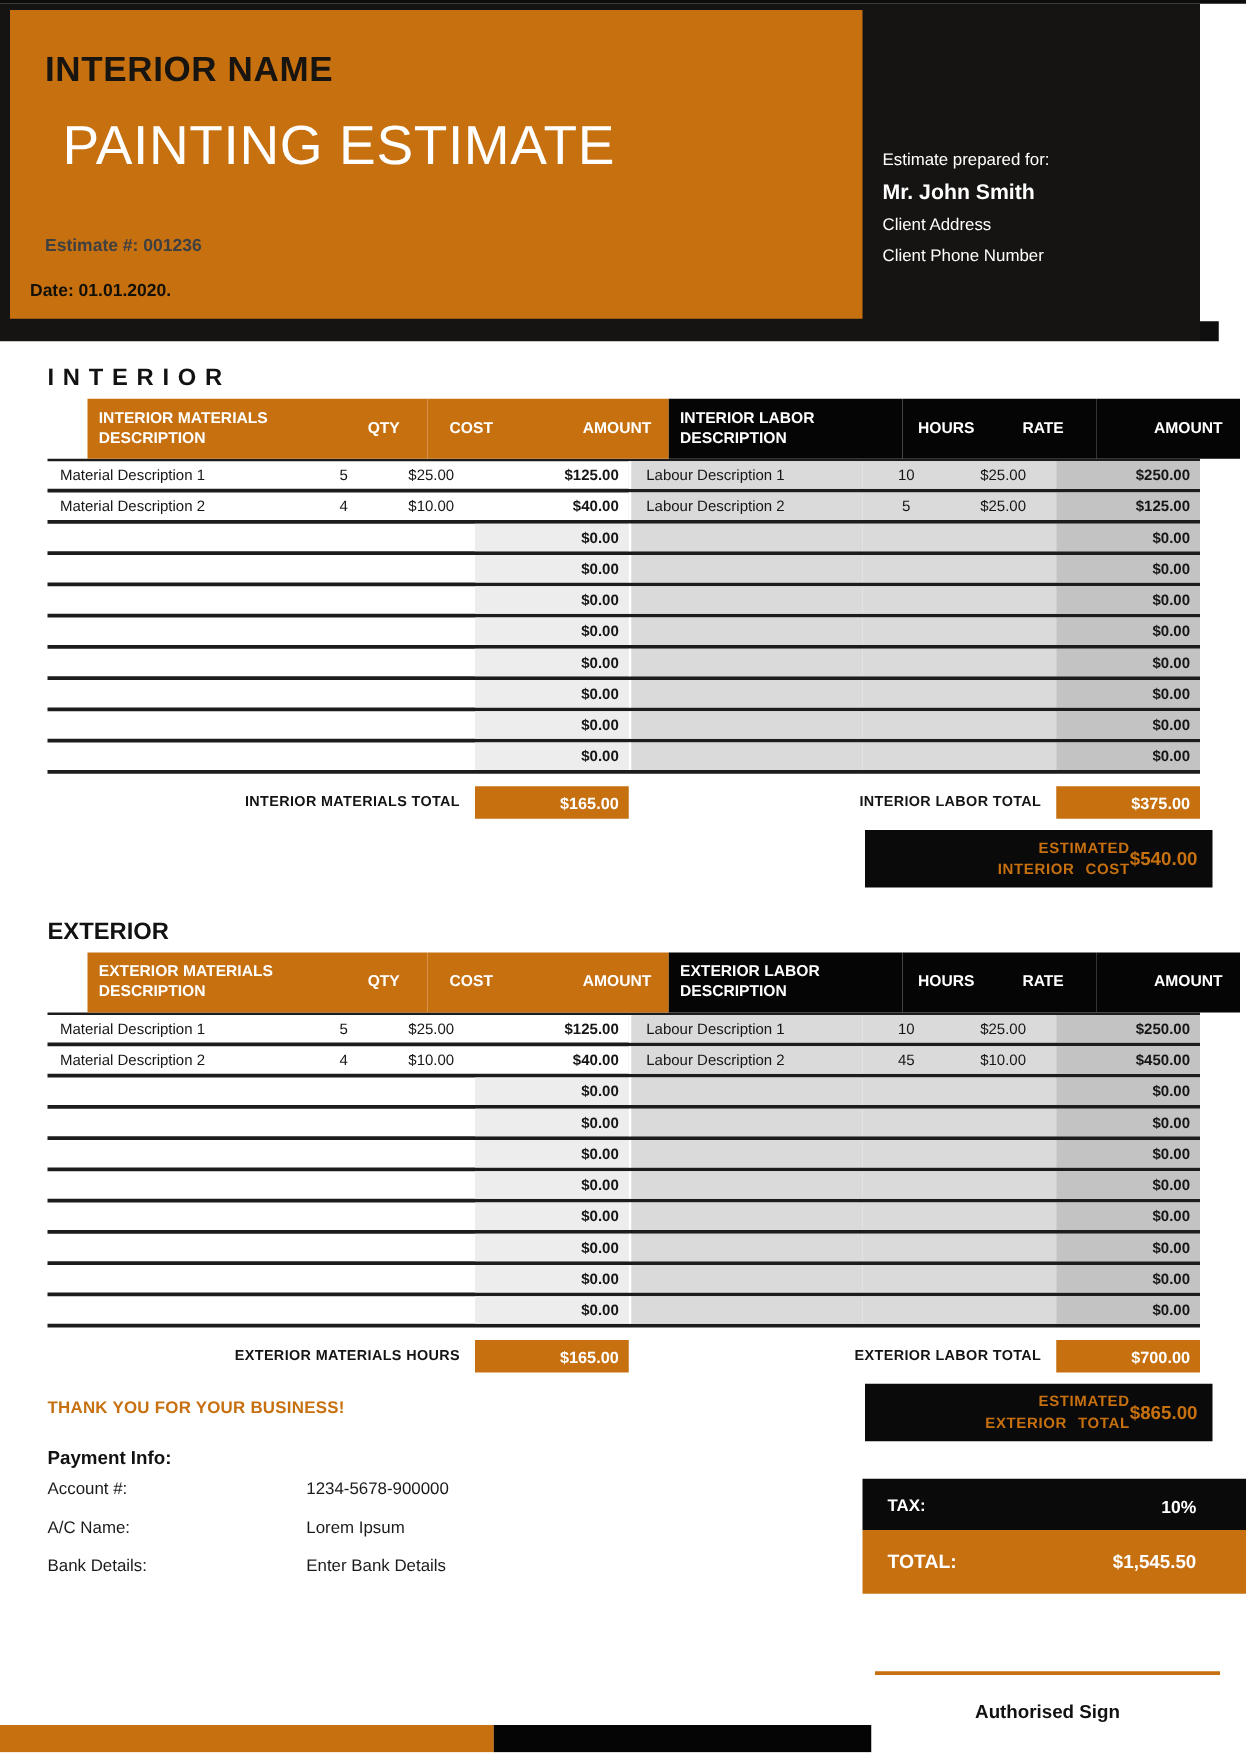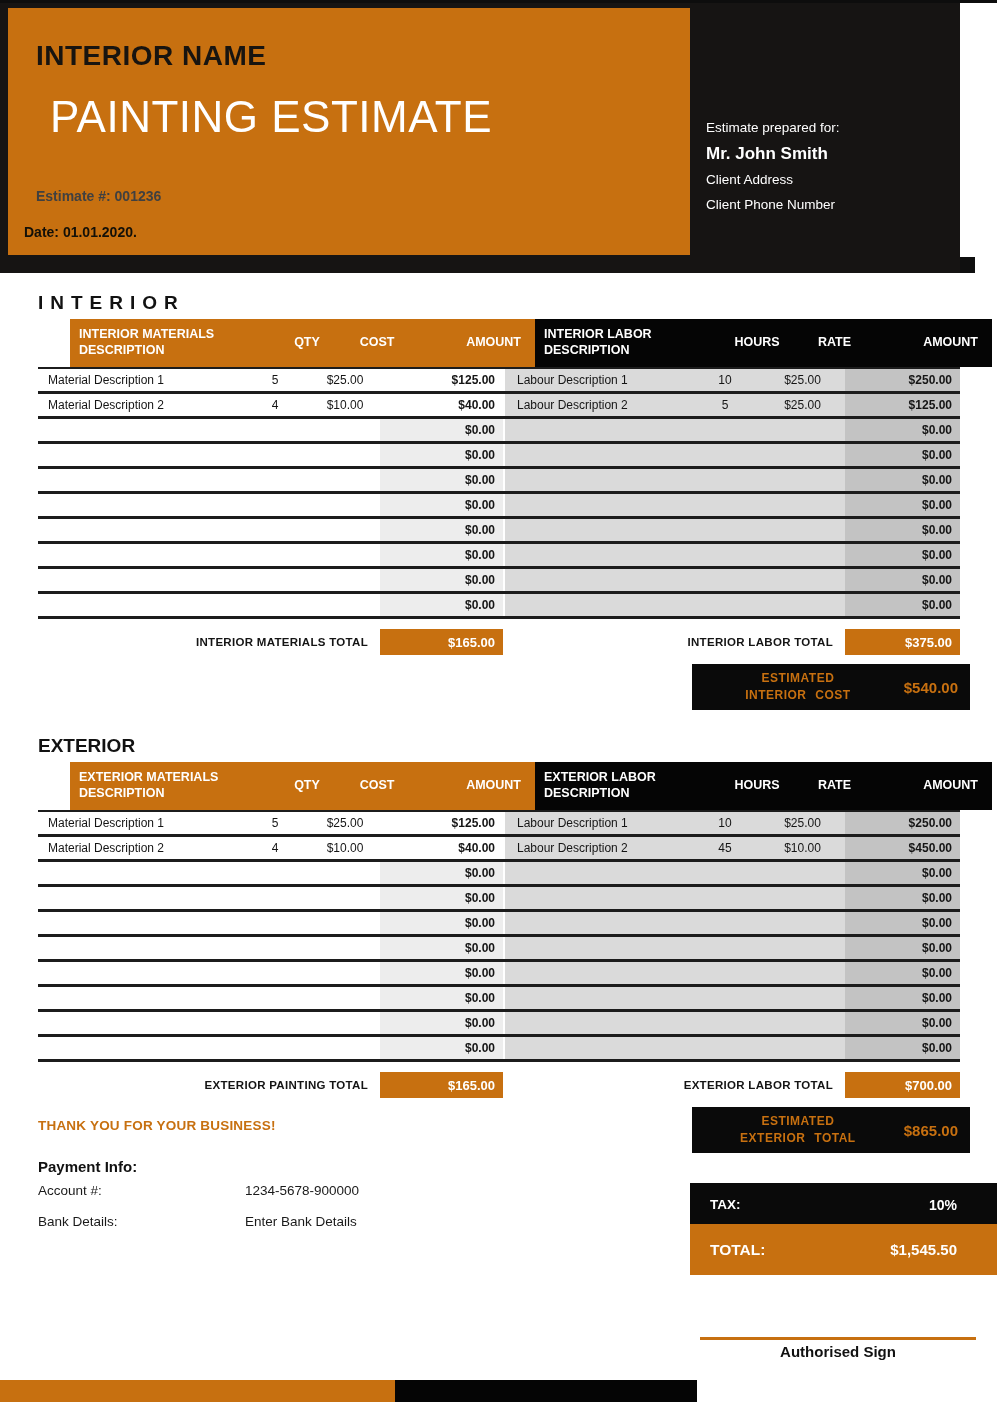--- a/index.html
+++ b/index.html
@@ -42,39 +42,39 @@
   .cell.mamt{justify-content:flex-end;padding-right:8px;font-weight:700;}
   .cell.mamt.shaded{background:#ededed;}
   .cell.ldesc{background:#dadada;padding-left:12px;border-left:2px solid #fff;}
   .cell.lhours,.cell.lrate{background:#dadada;justify-content:center;}
   .cell.lamt{background:#c3c3c3;justify-content:flex-end;padding-right:8px;font-weight:700;}
   .totals-row{display:grid;grid-template-columns:202px 70px 70px 123px 187px 70px 85px 115px;margin-top:10px;height:26px;}
   .total-label{grid-column:1/4;display:flex;align-items:center;justify-content:flex-end;padding-right:12px;font-size:11.5px;font-weight:600;letter-spacing:.3px;color:#141414;}
   .total-label.lab{grid-column:5/8;}
   .total-badge{display:flex;align-items:center;justify-content:flex-end;padding-right:8px;box-sizing:border-box;background:#C77010;color:#fff;font-size:13px;font-weight:700;}
   .est-box{margin-top:9px;margin-left:auto;margin-right:-10px;width:278px;height:46px;background:#0a0a0a;display:flex;align-items:center;box-sizing:border-box;padding-right:12px;}
-  .est-label{flex:1;text-align:center;color:#C77010;font-size:12px;font-weight:700;line-height:1.45;letter-spacing:.5px;}
+  .est-label{flex:1;text-align:right;color:#C77010;font-size:12px;font-weight:700;line-height:1.45;letter-spacing:.5px;}
   .est-label .l2{word-spacing:5px;}
   .est-value{color:#C77010;font-size:15px;font-weight:700;}
   
   .thanks{position:absolute;left:38px;top:1118px;font-size:13.5px;font-weight:700;color:#C77010;letter-spacing:.2px;}
   .payment{position:absolute;left:38px;top:1158px;}
   .payment-title{font-size:15px;font-weight:700;color:#111;}
   .payment-row{display:flex;height:31px;align-items:center;font-size:13.5px;color:#1a1a1a;}
   .payment-row:first-of-type{margin-top:12px;}
   .payment-row .plabel{width:207px;}
   .summary{position:absolute;left:690px;top:1183px;width:307px;}
   .summary .black-part{background:#0a0a0a;color:#fff;padding:6px 0 4px 0;}
   .sum-row{display:flex;align-items:center;height:31px;padding:0 40px 0 20px;font-weight:700;}
   .sum-row .sl{font-size:13.5px;}
   .sum-row .sv{margin-left:auto;font-size:14px;}
   .total-row{background:#C77010;color:#fff;height:51px;display:flex;align-items:center;padding:0 40px 0 20px;font-weight:700;}
   .total-row .sl{font-size:15.5px;}
   .total-row .sv{margin-left:auto;font-size:15px;}
-  .sign{position:absolute;left:700px;top:1337px;width:276px;border-top:3px solid #C77010;text-align:center;padding-top:3px;font-size:15px;font-weight:700;color:#111;}
+  .sign{position:absolute;left:700px;top:1337px;width:276px;border-top:3px solid #C77010;text-align:center;padding-top:21px;font-size:15px;font-weight:700;color:#111;}
   .bottom-bar{position:absolute;left:0;top:1380px;width:997px;height:22px;}
   .bottom-bar .ob{position:absolute;left:0;top:0;width:395px;height:22px;background:#C77010;}
   .bottom-bar .bb{position:absolute;left:395px;top:0;width:302px;height:22px;background:#050505;}
 </style>
 </head>
 <body>
 
 <div class="page">
 
   <div class="top-line"></div>
@@ -331,21 +331,21 @@
             <div class="cell mqty"></div>
             <div class="cell mcost"></div>
             <div class="cell mamt shaded">$0.00</div>
             <div class="cell ldesc"></div>
             <div class="cell lhours"></div>
             <div class="cell lrate"></div>
             <div class="cell lamt">$0.00</div>
           </div>
         </div>
       <div class="totals-row">
-        <div class="total-label mat mat-total-label">EXTERIOR PAINTING TOTAL</div>
+        <div class="total-label mat mat-total-label">EXTERIOR MATERIALS HOURS</div>
         <div class="total-badge mat-total-value">$165.00</div>
         <div class="total-label lab lab-total-label">EXTERIOR LABOR TOTAL</div>
         <div class="total-badge lab-total-value">$700.00</div>
       </div>
       <div class="est-box">
         <div class="est-label">
           <div class="l1 est-line1">ESTIMATED</div>
           <div class="l2 est-line2">EXTERIOR TOTAL</div>
         </div>
         <div class="est-value">$865.00</div>
@@ -355,20 +355,24 @@
 
   <div class="thanks">THANK YOU FOR YOUR BUSINESS!</div>
 
   <div class="payment">
     <div class="payment-title">Payment Info:</div>
     <div class="payment-row">
       <div class="plabel">Account #:</div>
       <div class="pvalue">1234-5678-900000</div>
     </div>
     <div class="payment-row">
+      <div class="plabel">A/C Name:</div>
+      <div class="pvalue">Lorem Ipsum</div>
+    </div>
+    <div class="payment-row">
       <div class="plabel">Bank Details:</div>
       <div class="pvalue">Enter Bank Details</div>
     </div>
   </div>
 
   <div class="summary">
     <div class="black-part">
       <div class="sum-row">
         <div class="sl">TAX:</div>
         <div class="sv">10%</div>

